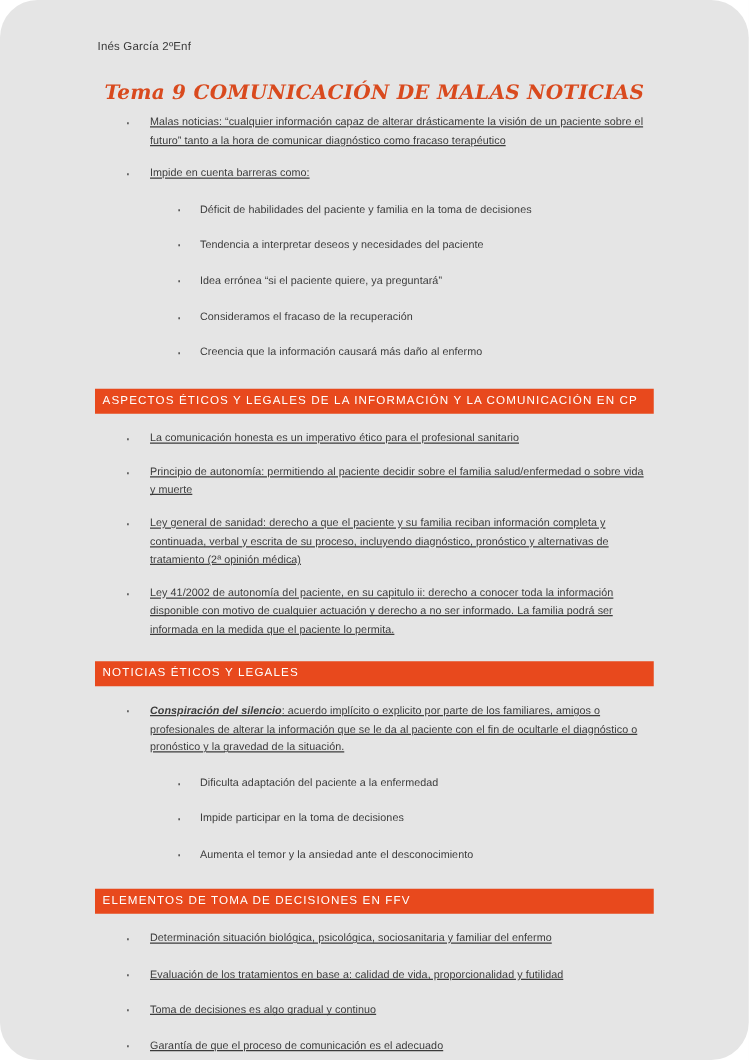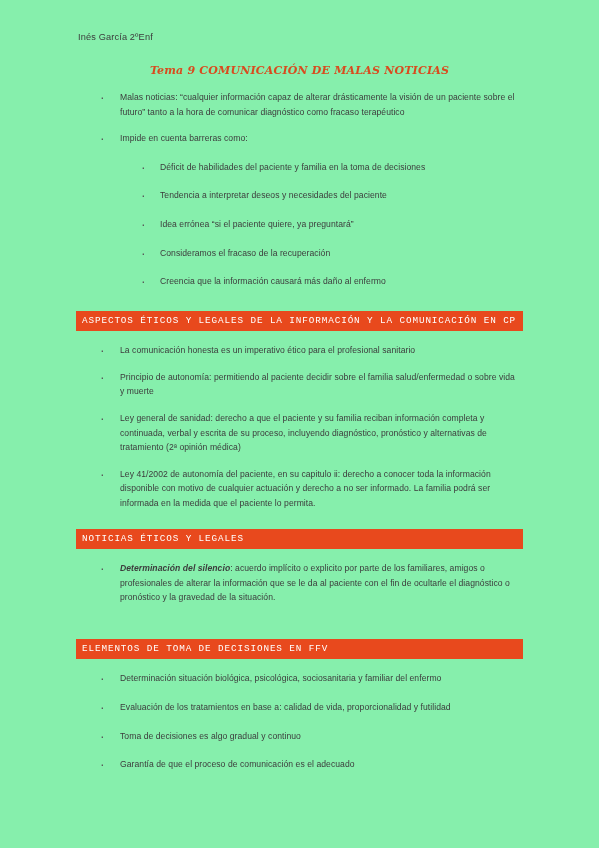--- a/index.html
+++ b/index.html
@@ -11,39 +11,40 @@
     width: 599px;
     height: 848px;
     position: relative;
     font-family: "Liberation Sans", sans-serif;
     color: #3c3c3c;
     overflow: hidden;
   }
   .page {
     position: absolute;
     inset: 0;
-    background: #86efac;
+    background: #e5e5e5;
+    border-radius: 30px;
   }
   .student-line {
     position: absolute;
     left: 78px;
     top: 32px;
     font-size: 9.2px;
     color: #3b3b3b;
     letter-spacing: 0.15px;
     white-space: nowrap;
   }
   .doc-title {
     position: absolute;
     left: 0;
     right: 0;
     top: 64px;
     text-align: center;
     font-family: "DejaVu Serif", serif;
-    font-size: 11px;
+    font-size: 16px;
     font-weight: bold;
     font-style: italic;
     letter-spacing: 0.2px;
     color: #d94a1e;
     text-transform: none;
   }
   .content {
     position: absolute;
     left: 0;
     top: 90px;
@@ -57,20 +58,21 @@
   li.bullet {
     position: relative;
     font-size: 8.6px;
     line-height: 14.6px;
     color: #3c3c3c;
     letter-spacing: 0.05px;
   }
   li.lvl1 {
     margin: 0 15px 0 0;
     padding: 0 68px 0 120px;
+    text-decoration: underline;
   }
   li.lvl2 {
     padding: 0 68px 0 160px;
   }
   li.bullet::before {
     content: "\00B7";
     position: absolute;
     font-size: 14px;
     line-height: 12px;
     color: #5a5a5a;
@@ -86,21 +88,20 @@
   .banner {
     margin: 0 76px 0 76px;
     width: 447px;
     box-sizing: border-box;
     background: #e8491d;
     color: #ffffff;
     font-size: 9.3px;
     line-height: 15.5px;
     letter-spacing: 0.9px;
     padding: 2px 6px 3px 6px;
-    font-family: Liberation Mono, monospace;
   }
   .banner-wrap {
     position: relative;
   }
   b.em, i.em {
     font-weight: bold;
     font-style: italic;
     color: #3c3c3c;
   }
 </style>
@@ -155,25 +156,32 @@
 
     <div class="sp-18"></div>
 
     <div class="banner-wrap">
       <div class="banner">NOTICIAS ÉTICOS Y LEGALES</div>
     </div>
 
     <div class="sp-12"></div>
 
     <ul class="lvl1">
-      <li class="bullet lvl1"><i class="em">Determinación del silencio</i><span>: acuerdo implícito o explicito por parte de los familiares, amigos o profesionales de alterar la información que se le da al paciente con el fin de ocultarle el diagnóstico o pronóstico y la gravedad de la situación.</span></li>
+      <li class="bullet lvl1"><i class="em">Conspiración del silencio</i><span>: acuerdo implícito o explicito por parte de los familiares, amigos o profesionales de alterar la información que se le da al paciente con el fin de ocultarle el diagnóstico o pronóstico y la gravedad de la situación.</span></li>
     </ul>
 
     <div class="sp-14"></div>
 
+    <ul class="lvl2">
+      <li class="bullet lvl2">Dificulta adaptación del paciente a la enfermedad</li>
+      <li class="sp-14"></li>
+      <li class="bullet lvl2">Impide participar en la toma de decisiones</li>
+      <li class="sp-14"></li>
+      <li class="bullet lvl2">Aumenta el temor y la ansiedad ante el desconocimiento</li>
+    </ul>
 
     <div class="sp-20"></div>
 
     <div class="banner-wrap">
       <div class="banner">ELEMENTOS DE TOMA DE DECISIONES EN FFV</div>
     </div>
 
     <div class="sp-12"></div>
 
     <ul class="lvl1">

